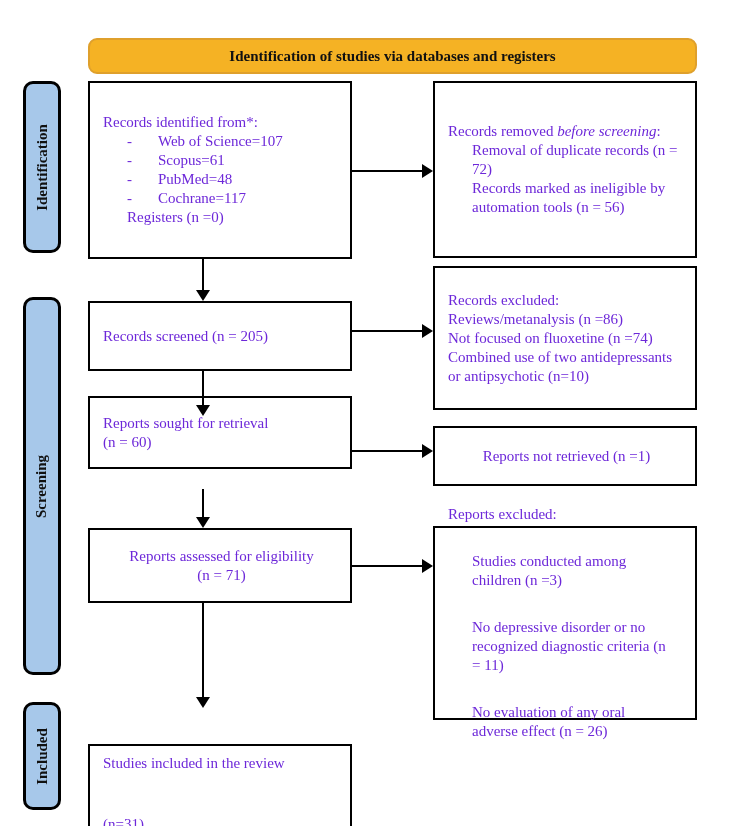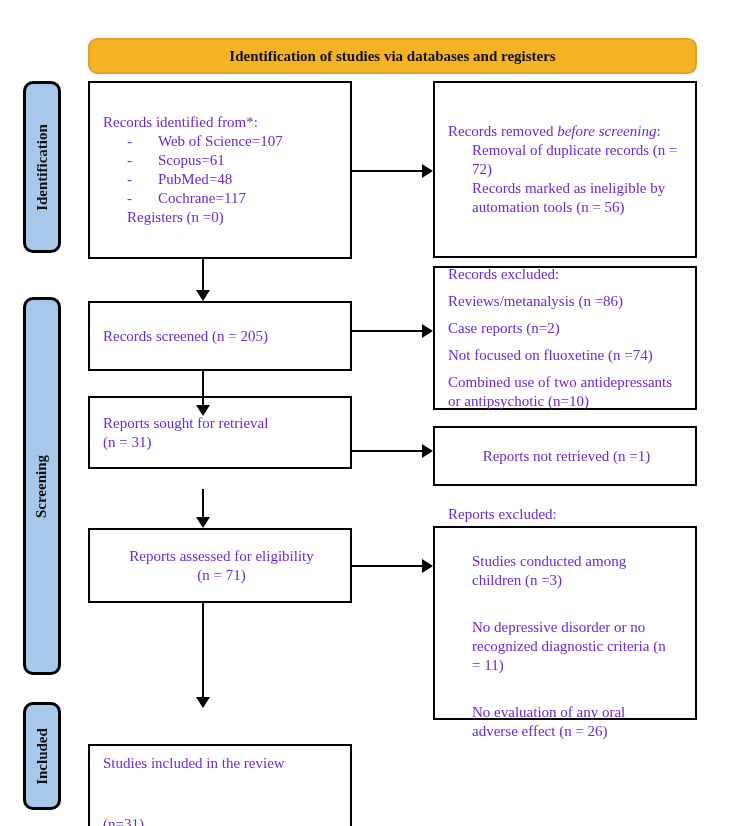--- a/index.html
+++ b/index.html
@@ -45,21 +45,21 @@
     padding:8px 10px 8px 13px;
   }
   .col-left{left:88px;width:264px;}
   .col-right{left:433px;width:264px;}
   .box-records-identified{top:73px;height:178px;}
   .box-records-screened{top:293px;height:70px;}
   .box-reports-sought{top:388px;height:73px;}
   .box-reports-assessed{top:520px;height:75px;text-align:center;}
   .box-studies-included{top:736px;height:100px;justify-content:space-between;}
   .box-records-removed{top:73px;height:177px;}
-  .box-records-excluded{top:258px;height:144px;gap:8px;}
+  .box-records-excluded{top:258px;height:144px;}
   .box-reports-not-retrieved{top:418px;height:60px;text-align:center;}
   .box-reports-excluded{top:518px;height:194px;padding-right:28px;gap:28px;}
   .indent1{margin-left:24px;}
   .dash-item{display:flex;margin-left:24px;}
   .dash-item .dash{width:31px;flex:0 0 31px;}
   .em{font-style:italic;}
   
   .varrow{position:absolute;width:14px;}
   .varrow .shaft{position:absolute;left:6px;top:0;width:2.4px;height:calc(100% - 10px);background:#000;}
   .varrow .head{position:absolute;left:0;bottom:0;width:0;height:0;
@@ -109,21 +109,21 @@
     </div>
     <div class="indent1">Registers (n =0)</div>
   </div>
 
   <div class="fbox col-left box-records-screened">
     <div>Records screened (n = 205)</div>
   </div>
 
   <div class="fbox col-left box-reports-sought">
     <div>Reports sought for retrieval</div>
-    <div>(n = 31)</div>
+    <div>(n = 60)</div>
   </div>
 
   <div class="fbox col-left box-reports-assessed">
     <div>Reports assessed for eligibility</div>
     <div>(n = 71)</div>
   </div>
 
   <div class="fbox col-left box-studies-included">
     <div>Studies included in the review</div>
     <div>(n=31)</div>
@@ -133,21 +133,20 @@
     <div>
       <span>Records removed </span><span class="em">before screening</span><span>:</span>
     </div>
     <div class="indent1">Removal of duplicate records (n = 72)</div>
     <div class="indent1">Records marked as ineligible by automation tools (n = 56)</div>
   </div>
 
   <div class="fbox col-right box-records-excluded">
     <div>Records excluded:</div>
     <div>Reviews/metanalysis (n =86)</div>
-    <div>Case reports (n=2)</div>
     <div>Not focused on fluoxetine (n =74)</div>
     <div>Combined use of two antidepressants or antipsychotic (n=10)</div>
   </div>
 
   <div class="fbox col-right box-reports-not-retrieved">
     <div>Reports not retrieved (n =1)</div>
   </div>
 
   <div class="fbox col-right box-reports-excluded">
     <div>Reports excluded:</div>

